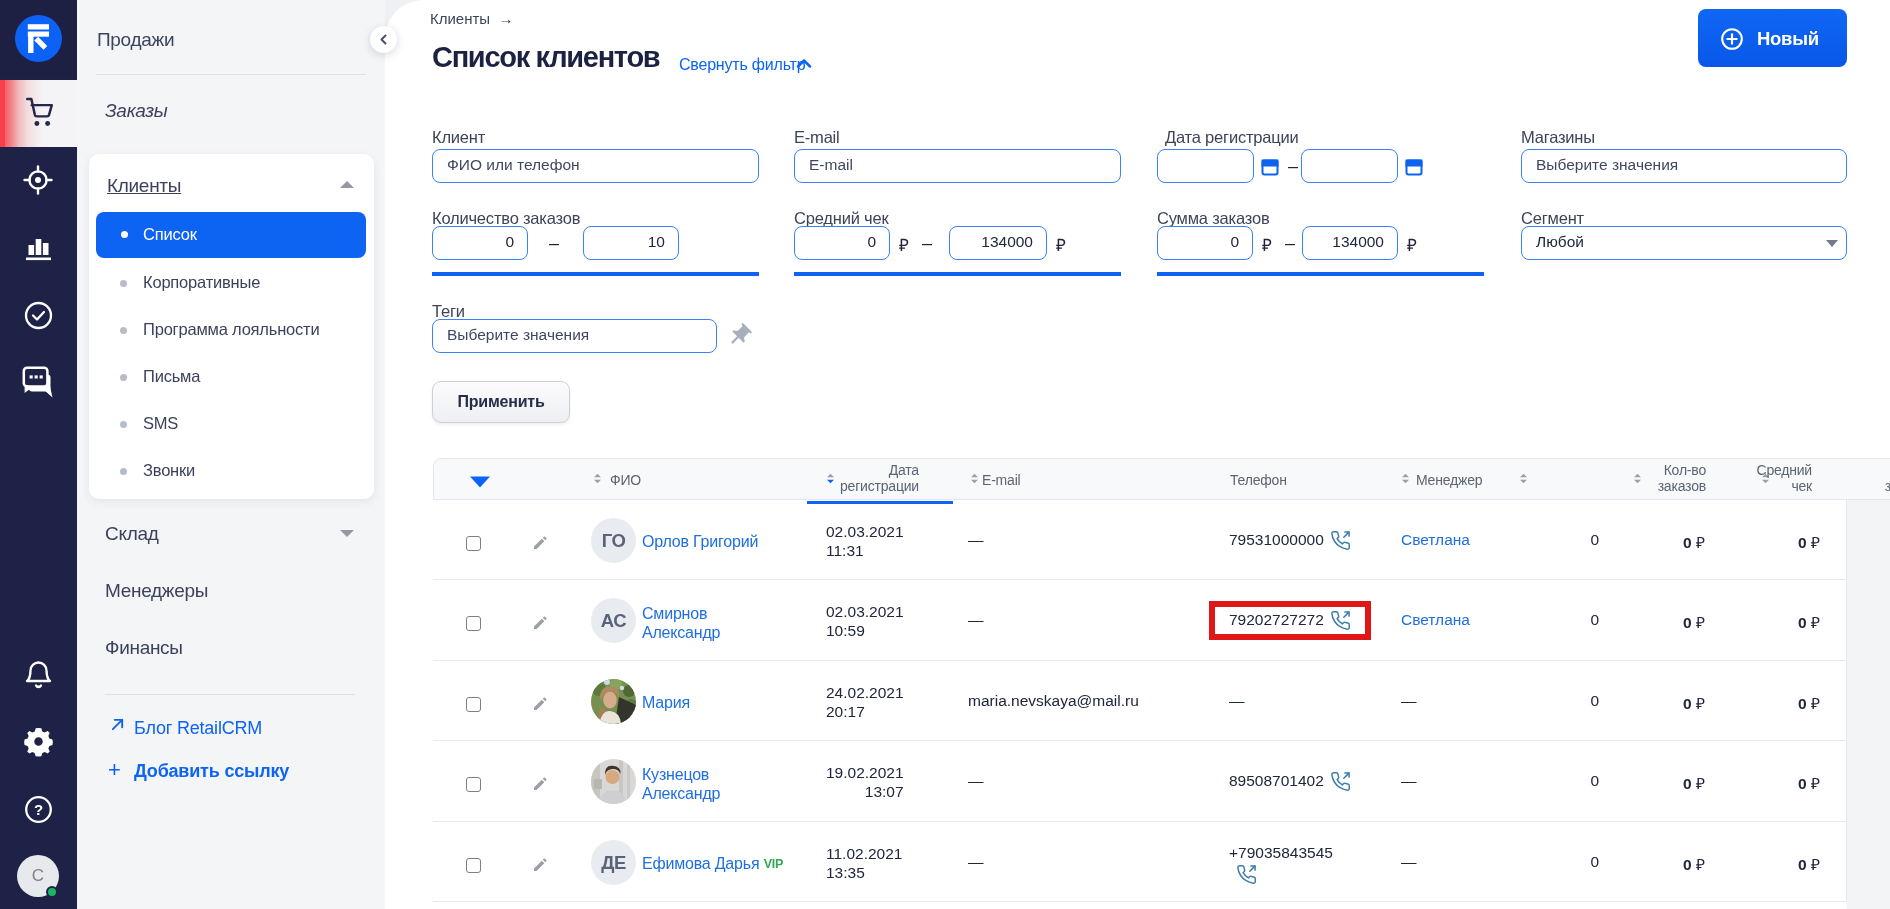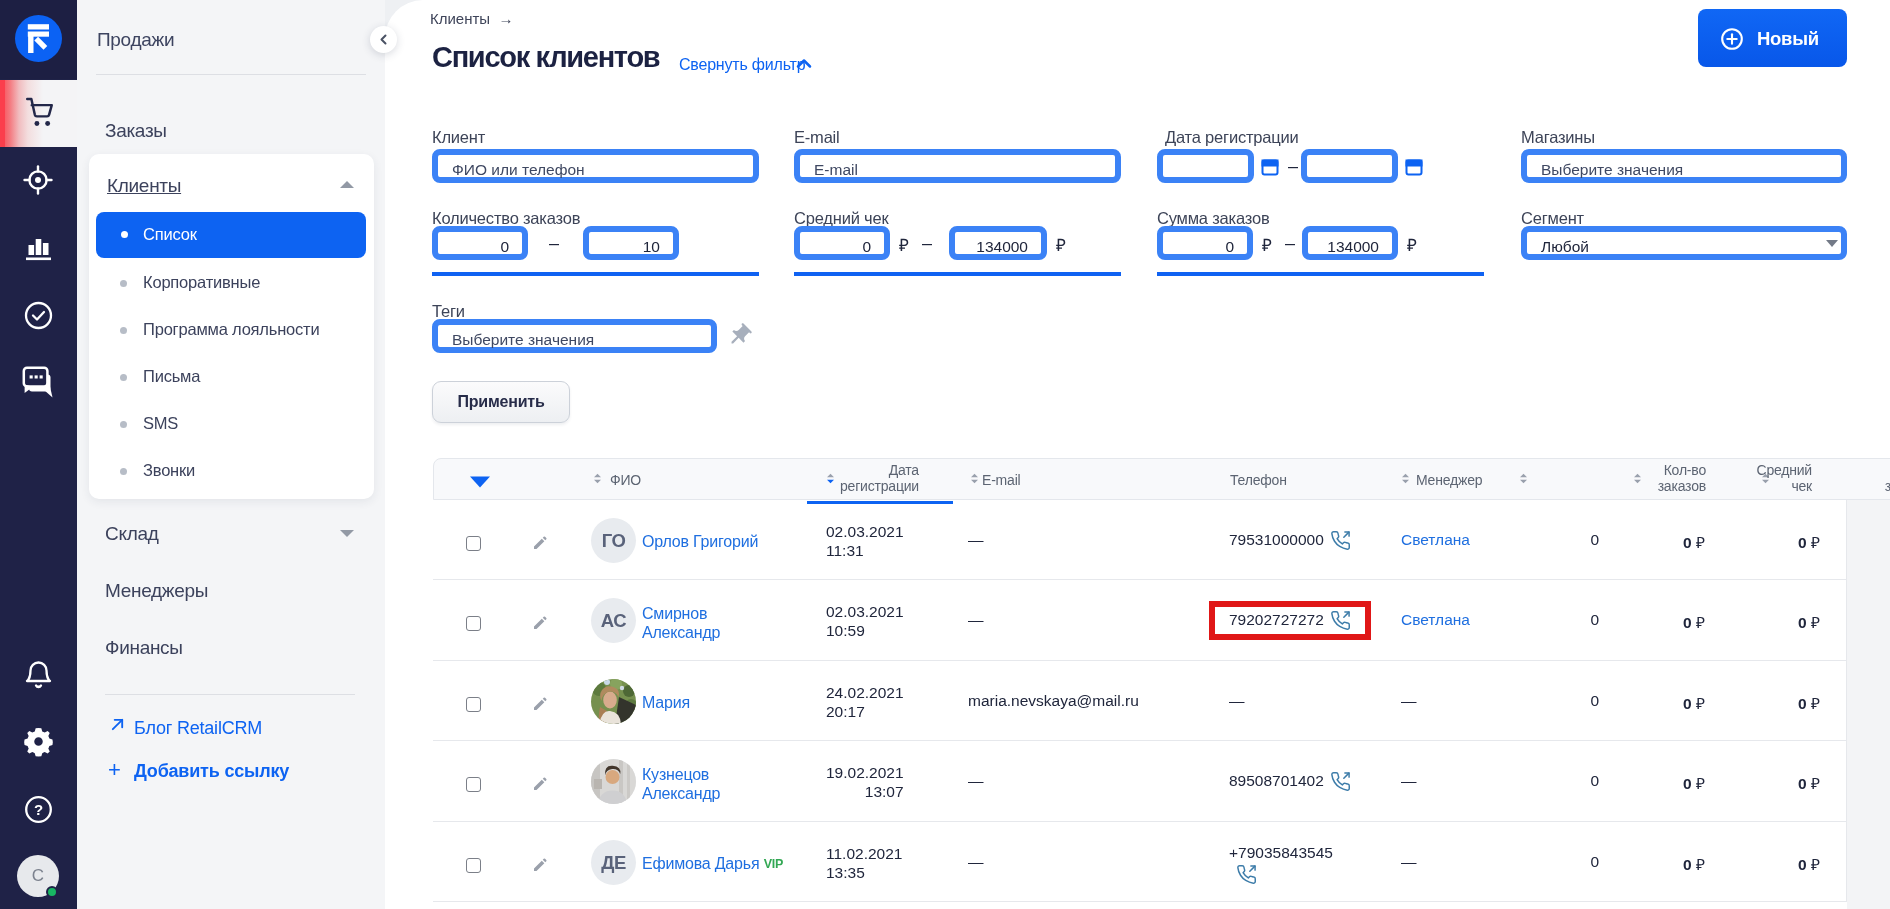--- a/index.html
+++ b/index.html
@@ -36,21 +36,21 @@
 #right-grey-hdr { position:absolute; left:1847px; top:458px; width:43px; height:42px; background:#f8f9fb; }
 #right-grey { position:absolute; left:1847px; top:500px; width:43px; height:409px; background:#f3f4f6; }
 
 #breadcrumb { position:absolute; left:430px; top:10px; font-size:15px; color:#3e4459; }
 #title { position:absolute; left:432px; top:43px; font-size:29px; letter-spacing:-1.3px; font-weight:700; color:#1c2242; line-height:1; }
 #collapsefilter { position:absolute; left:679px; top:56px; font-size:16px; letter-spacing:-0.2px; color:#0d63f2; }
 #newbtn { position:absolute; left:1698px; top:9px; width:149px; height:58px; background:linear-gradient(#1067f5,#0857e9); border-radius:8px; color:#fff; }
 #newbtn span { position:absolute; left:59px; top:19px; font-size:18.5px; font-weight:700; letter-spacing:-0.3px; }
 
 .flabel { position:absolute; font-size:16.5px; letter-spacing:-0.2px; color:#3d4458; }
-.finput { position:absolute; height:34px; border:6px solid #3b82f6; border-radius:8px; background:#fff; font-size:15.5px; color:#3f4862; line-height:30px; }
+.finput { position:absolute; height:34px; border:1px solid #3b82f6; border-radius:8px; background:#fff; font-size:15.5px; color:#3f4862; line-height:30px; }
 .ph { padding-left:14px; }
 .num { text-align:right; padding-right:13px; color:#20263c; }
 .dash { position:absolute; font-size:18px; color:#20263c; }
 .rub { position:absolute; font-size:17px; color:#20263c; }
 .track { position:absolute; height:4px; background:#0f62f2; margin-top:1px; }
 .selcaret { position:absolute; width:0; height:0; border-left:6px solid transparent; border-right:6px solid transparent; border-top:7px solid #737a87; }
 
 #applybtn { position:absolute; left:432px; top:381px; width:138px; height:42px; border:1px solid #ccd1d9; border-radius:9px; box-shadow:0 2px 3px rgba(40,50,80,.08);
   background:linear-gradient(#fbfbfc,#edeff2); font-size:16px; font-weight:700; letter-spacing:-0.2px; color:#272c49; text-align:center; line-height:40px; }
 
@@ -81,21 +81,21 @@
 
 <div id="rail"></div>
 <div id="logosq"></div>
 <div id="cartactive"></div>
 <div id="cartbar"></div>
 <div id="logocircle"></div>
 
 <div id="side2"></div>
 <div class="sideheader">Продажи</div>
 <div class="sidediv"></div>
-<div class="menuitem" style="top:120px;">Заказы</div>
+<div class="menuitem" style="top:100px;font-style:italic;">Заказы</div>
 <div id="whitepanel"></div>
 <div class="menuitem" style="top:175px; left:107px;text-decoration:underline;">Клиенты</div>
 <div class="caret-up" style="left:340px; top:181px;"></div>
 <div id="listactive"></div>
 <div class="bullet" style="left:121px; top:231px; background:#fff;"></div>
 <div class="subitem" style="top:225px; color:#fff;">Список</div>
 <div class="bullet" style="top:280px;"></div>
 <div class="subitem" style="top:273px;">Корпоративные</div>
 <div class="bullet" style="top:327px;"></div>
 <div class="subitem" style="top:320px;">Программа лояльности</div>

